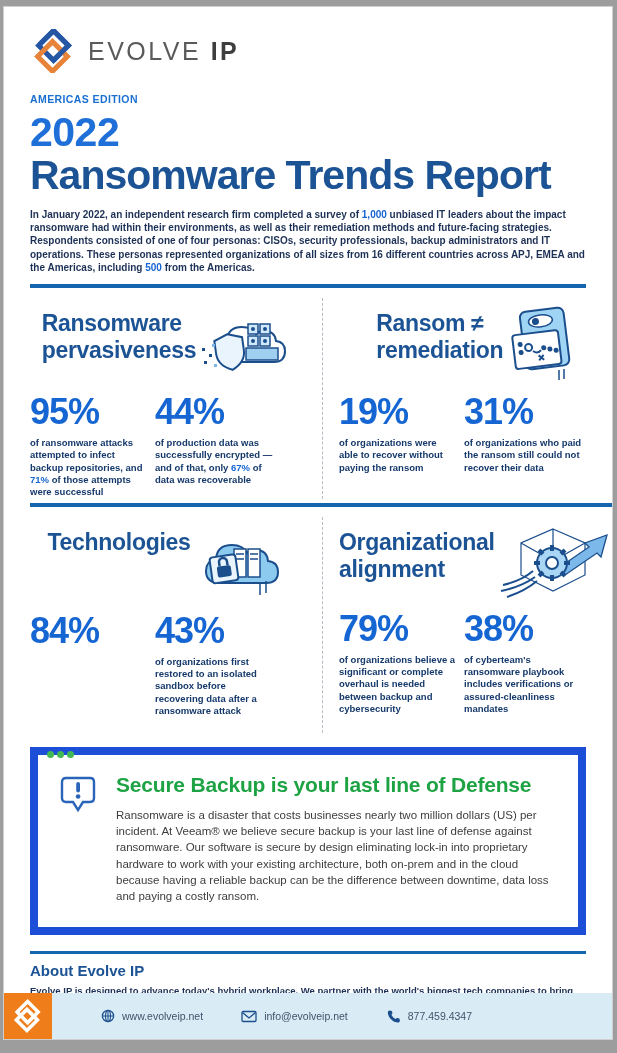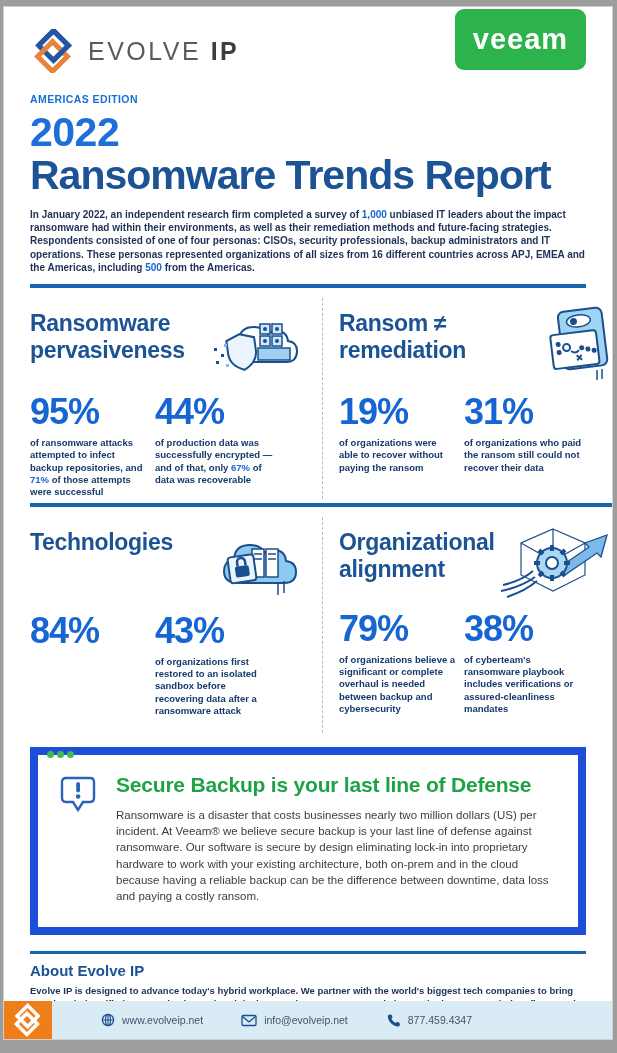--- a/index.html
+++ b/index.html
@@ -25,21 +25,21 @@
   .rule { margin-top:10px; height:4px; background:#1566ae; width:100%; }
 
   
   .sections { display:grid; grid-template-columns:292px 1fr; margin-top:10px; }
   .half { padding-top:6px; }
   .half.left { padding-right:18px; }
   .half.right { border-left:1px dashed #b6bbc4; padding-left:16px; }
   .row1 { min-height:194px; }
   .row2 { min-height:216px; }
   .rule.wide { grid-column:1 / -1; margin-top:4px; margin-bottom:10px; }
-  .sec-head { display:flex; align-items:flex-start; justify-content:space-between; }
+  .sec-head { display:flex; align-items:flex-start; justify-content:center; }
   .sec-head h2 { font-size:23px; font-weight:700; color:#1c5394; letter-spacing:-.3px; line-height:1.18; padding-top:6px; }
   .sec-icon { flex:0 0 auto; }
   .stats { display:flex; margin-top:10px; }
   .stat { flex:0 0 125px; }
   .stat .val { font-size:36px; font-weight:700; color:#1565d2; letter-spacing:-1px; line-height:1; }
   .stat .cap { margin-top:7px; font-size:9.5px; font-weight:700; color:#15396b; line-height:1.3; max-width:118px; }
 
   
   .callout { position:relative; margin-top:14px; border:8px solid #1d4ed8; padding:18px 22px 22px 22px; }
   .dots { position:absolute; top:-4px; left:9px; display:flex; gap:3px; }
@@ -48,42 +48,39 @@
   .callout-icon-col { flex:0 0 36px; padding-top:2px; }
   .callout h3 { font-size:21px; font-weight:700; color:#1ea344; letter-spacing:-.2px; }
   .callout p { margin-top:10px; font-size:11.5px; color:#3d3d3d; line-height:1.42; max-width:445px; }
 
   
   .about-rule { margin-top:16px; height:3px; background:#1566ae; width:100%; }
   .about-head { margin-top:8px; font-size:15px; font-weight:700; color:#1c5394; }
   .about-body { margin-top:5px; font-size:9.5px; font-weight:700; color:#1d3156; line-height:1.38; max-width:562px; }
 
   
-  footer { position:absolute; left:0; right:0; bottom:0; height:38px; display:flex; }
+  footer { position:absolute; left:0; right:0; bottom:0; height:46px; display:flex; }
   .foot-logo { flex:0 0 48px; background:#ef7d1a; display:flex; align-items:center; justify-content:center; }
   .foot-bar { flex:1; background:#d9ecf5; display:flex; align-items:center; gap:38px; padding-left:49px; }
   .contact { display:flex; align-items:center; gap:7px; font-size:10.5px; color:#44506b; }
 </style>
 </head>
 <body>
 
 <div class="page">
   <div class="content">
 
     <header>
       <div class="brand">
         <svg width="48" height="44" viewBox="0 0 48 44">
           <rect x="13" y="6" width="21" height="21" transform="rotate(45 23.5 16.5)" fill="none" stroke="#2456a4" stroke-width="5"></rect>
           <rect x="12" y="17" width="21" height="21" transform="rotate(45 22.5 27.5)" fill="none" stroke="#e8833a" stroke-width="5"></rect>
           <rect x="13" y="6" width="21" height="21" transform="rotate(45 23.5 16.5)" fill="none" stroke="#2456a4" stroke-width="5" stroke-dasharray="42 22"></rect>
         </svg>
         <span class="brand-text"><span>EVOLVE</span> <b>IP</b></span>
-      </div>
-      <div class="veeam-badge">
-        <span>veeam</span>
       </div>
     </header>
 
     <div class="edition">AMERICAS EDITION</div>
     <div class="year">2022</div>
     <h1 class="main-title">Ransomware Trends Report</h1>
 
     <p class="intro"><span>In January 2022, an independent research firm completed a survey of </span><span class="hl">1,000</span><span> unbiased IT leaders about the impact ransomware had within their environments, as well as their remediation methods and future-facing strategies. Respondents consisted of one of four personas: CISOs, security professionals, backup administrators and IT operations. These personas represented organizations of all sizes from 16 different countries across APJ, EMEA and the Americas, including </span><span class="hl">500</span><span> from the Americas.</span></p>
 
     <div class="rule"></div>

